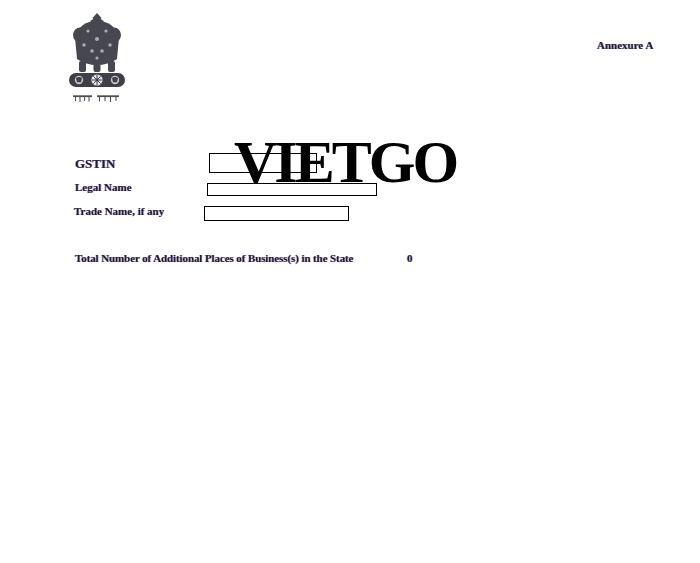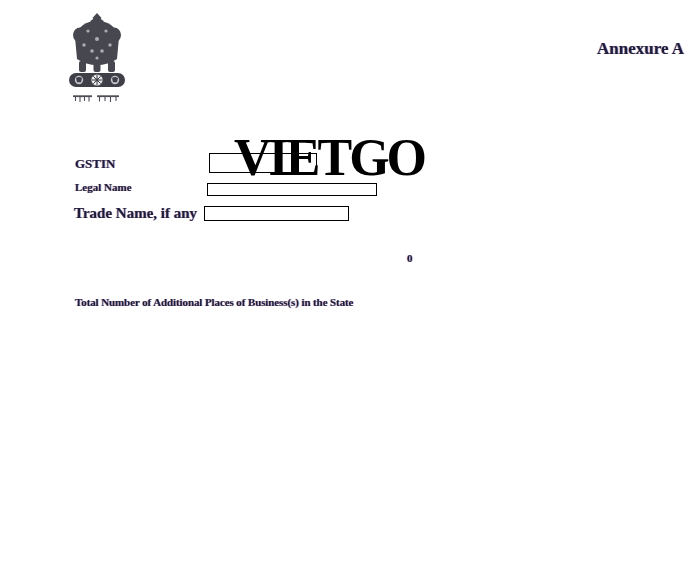--- a/index.html
+++ b/index.html
@@ -16,46 +16,46 @@
   }
   .abs { position: absolute; }
   
   .scan-text {
     color: #1d1d3e;
     font-weight: bold;
     white-space: nowrap;
     text-shadow: -0.7px 0 0 rgba(170, 60, 40, 0.40), 0.7px 0 0 rgba(50, 70, 180, 0.40);
     filter: blur(0.3px);
   }
-  .annexure-label   { left: 597px; top: 39px;  font-size: 17px; }
+  .annexure-label   { left: 597px; top: 39px;  font-size: 11px; }
   .section-heading  { left: 75px;  top: 121px; font-size: 11px; letter-spacing: -0.2px; }
   .lbl-gstin        { left: 75px;  top: 156px; font-size: 13px; }
   .lbl-legal        { left: 75px;  top: 181px; font-size: 11px; }
-  .lbl-trade        { left: 74px;  top: 205px; font-size: 15px; }
-  .total-label      { left: 75px;  top: 252px; font-size: 11px; letter-spacing: -0.1px; margin-top: 44px; }
+  .lbl-trade        { left: 74px;  top: 205px; font-size: 11px; }
+  .total-label      { left: 75px;  top: 252px; font-size: 11px; letter-spacing: -0.1px; }
   .total-value      { left: 407px; top: 252px; font-size: 11px; }
 
   .field-box {
     position: absolute;
     box-sizing: border-box;
     border: 1.6px solid #000000;
     background: transparent;
     filter: blur(0.2px);
   }
   .box-gstin { left: 209px; top: 153px; width: 108px; height: 20px; }
   .box-legal { left: 207px; top: 183px; width: 170px; height: 13px; }
   .box-trade { left: 204px; top: 206px; width: 145px; height: 15px; }
 
   .watermark {
     position: absolute;
     left: 234px;
     top: 132px;
     font-family: "Liberation Serif", serif;
     font-weight: bold;
-    font-size: 52px;
+    font-size: 60px;
     line-height: 1;
     letter-spacing: -3px;
     color: #000000;
     white-space: nowrap;
     z-index: 5;
   }
   .emblem-wrap {
     position: absolute;
     left: 68px;
     top: 13px;

